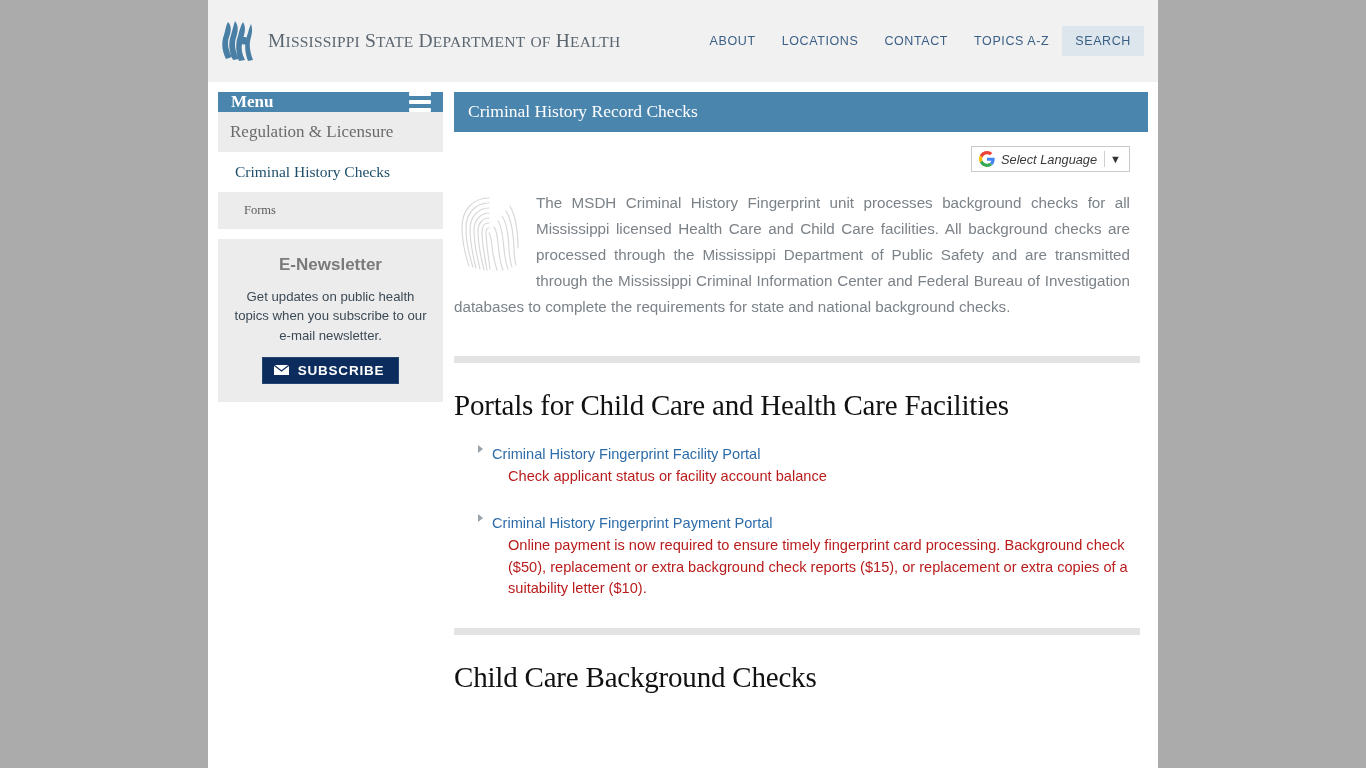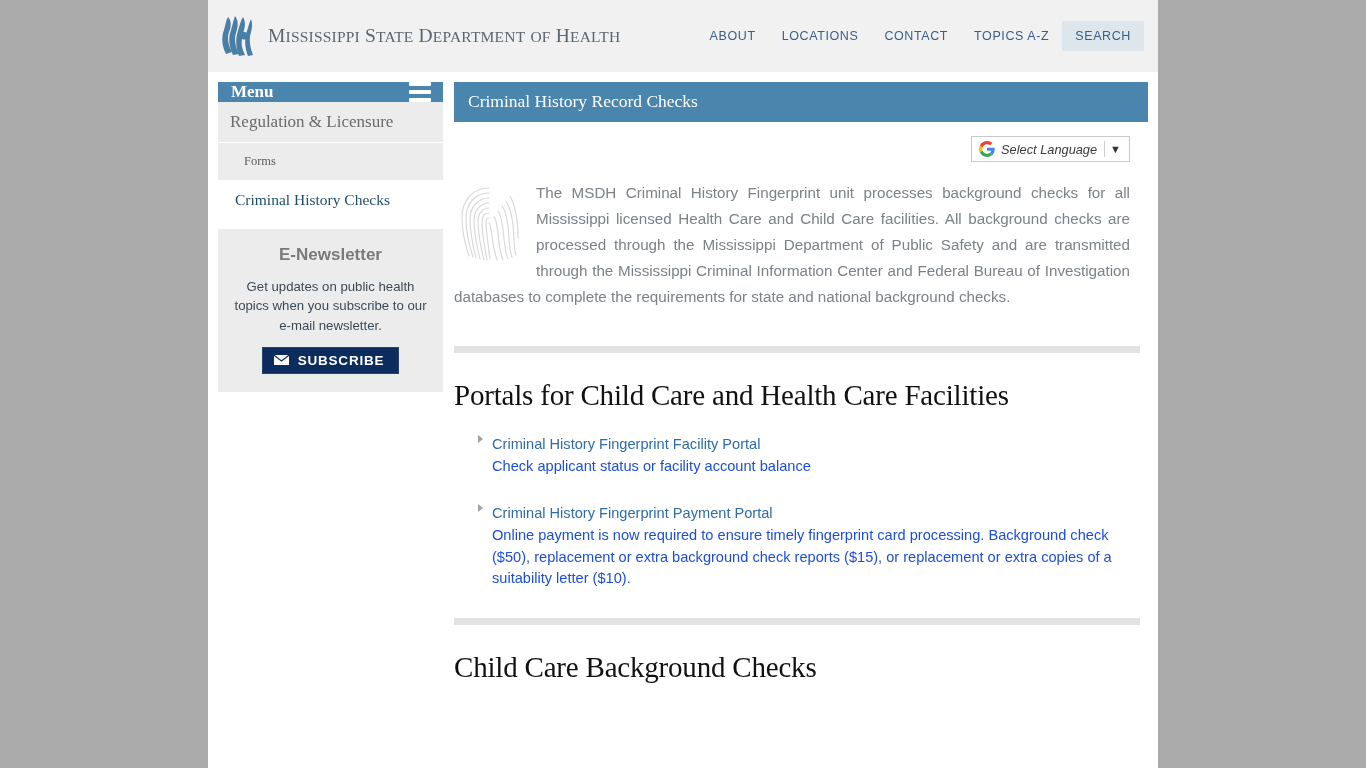--- a/index.html
+++ b/index.html
@@ -13,21 +13,21 @@
   .page-wrap {
     position: absolute;
     left: 208px; top: 0;
     width: 950px; height: 768px;
     background: #ffffff;
     overflow: hidden;
   }
 
   
   .site-header {
-    height: 72px;
+    height: 82px;
     background: #f1f1f1;
     display: flex;
     align-items: center;
     padding: 0 12px 0 14px;
     position: relative;
   }
   .brand { display: flex; align-items: center; gap: 10px; }
   .logo-mark { width: 36px; height: 44px; flex: 0 0 36px; }
   .brand-name {
     color: #5b6670;
@@ -223,24 +223,24 @@
   }
   .list-link {
     color: #2d6ca8;
     font-size: 14.6px;
     text-decoration: none;
     display: inline-block;
     cursor: pointer;
     margin-top: 6px;
   }
   .list-desc {
-    margin: 3px 0 0 0;
+    margin: 3px 0 0 16px;
     font-size: 14.6px;
     line-height: 1.47;
-    color: #1d4ed8;
+    color: #b91c1c;
   }
 </style>
 </head>
 <body>
 
 <div class="page-wrap">
 
   <div class="site-header">
     <div class="brand">
       <svg class="logo-mark" viewBox="0 0 36 44">
@@ -270,22 +270,22 @@
       <div class="menu-head">
         <span class="menu-head-label">Menu</span>
         <span class="hamburger">
           <span></span>
             <span></span>
             <span></span>
         </span>
       </div>
 
       <a class="menu-item level1" href="#">Regulation &amp; Licensure</a>
+      <a class="menu-item level2" href="#">Criminal History Checks</a>
       <a class="menu-item level3" href="#">Forms</a>
-      <a class="menu-item level2" href="#">Criminal History Checks</a>
 
       <div class="newsletter">
         <h3>E-Newsletter</h3>
         <p>Get updates on public health topics when you subscribe to our e-mail newsletter.</p>
         <button class="subscribe-btn">
           <svg class="env-icon" viewBox="0 0 17 12">
             <rect x="0.5" y="0.5" width="16" height="11" fill="#ffffff" stroke="#0c2c5e"></rect>
             <path d="M0.8 1 L8.5 7 L16.2 1" fill="none" stroke="#0c2c5e" stroke-width="1.2"></path>
           </svg>
           <span>SUBSCRIBE</span>

